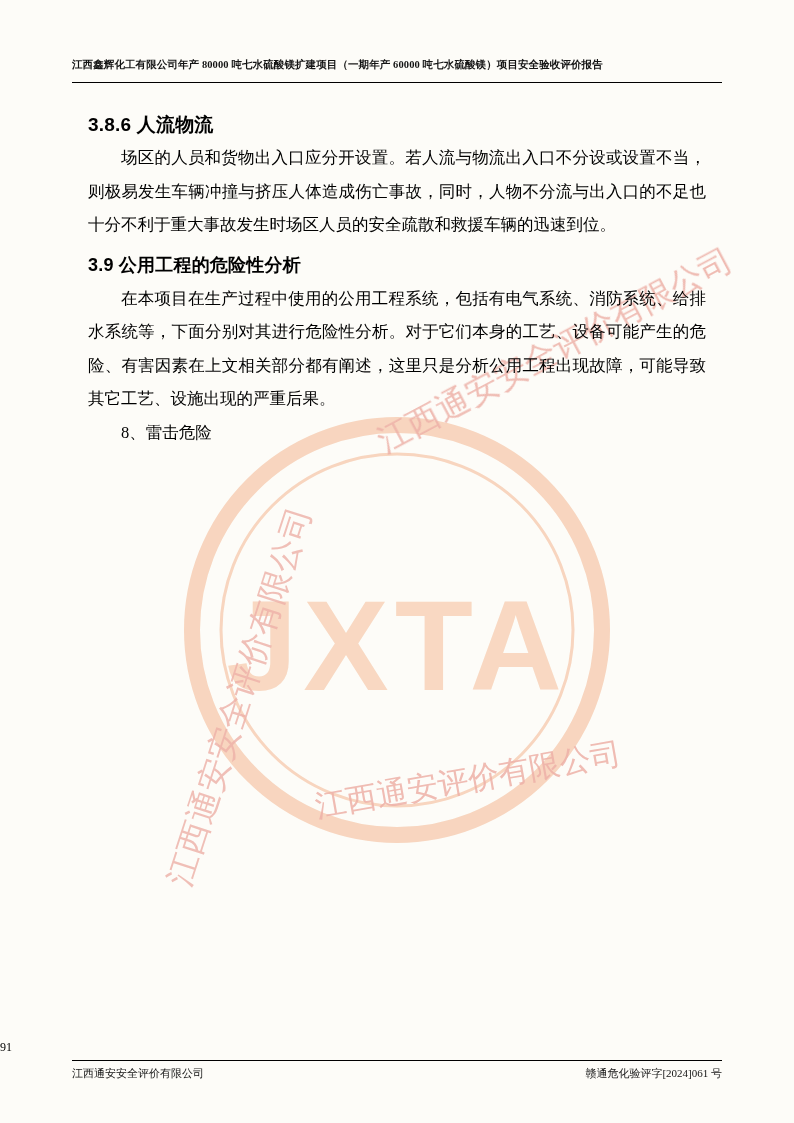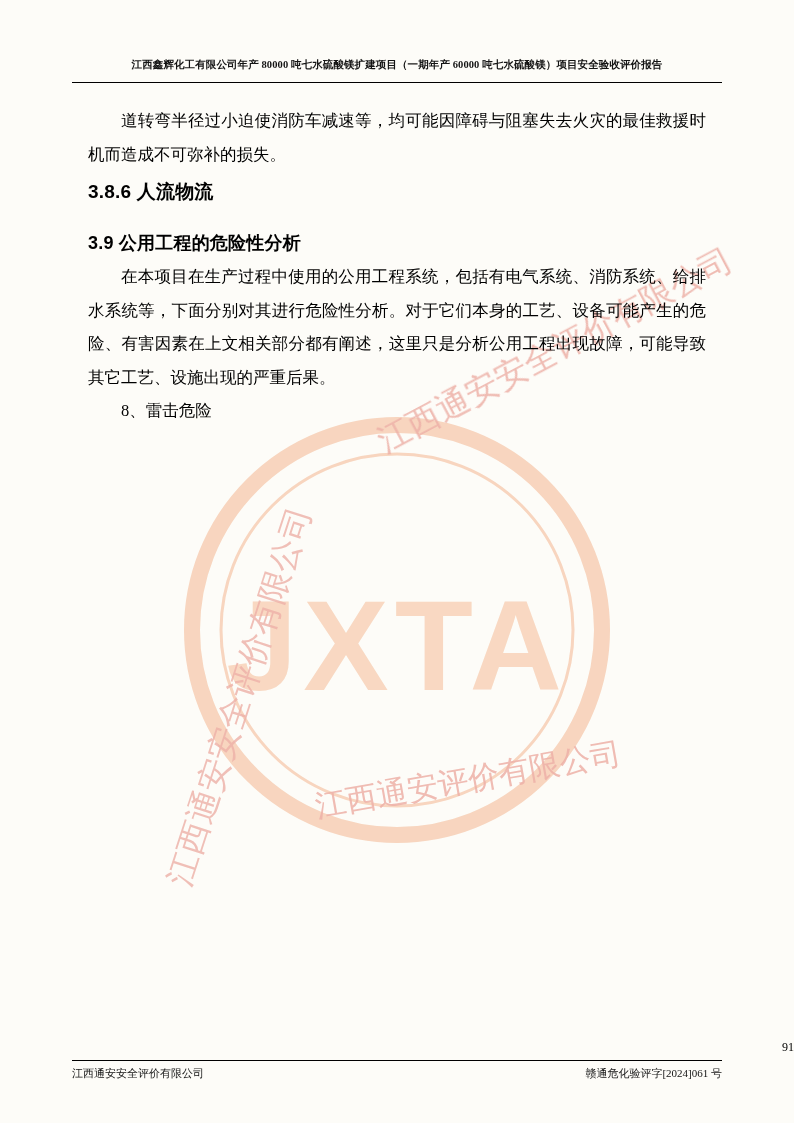--- a/index.html
+++ b/index.html
@@ -30,21 +30,21 @@
     pointer-events: none;
     z-index: 5;
   }
 
   
   .header {
     position: absolute;
     left: 72px;
     right: 72px;
     top: 58px;
-    text-align: center;
+    text-align: left;
     font-size: 10.5px;
     font-family: "Liberation Serif", "DejaVu Serif", serif;
     font-weight: bold;
     letter-spacing: 0.1px;
     color: #141414;
     z-index: 10;
   }
   .header-rule {
     position: absolute;
     left: 72px;
@@ -75,29 +75,29 @@
   h3.sec {
     margin: 4px 0 0 0;
     font-size: 19px;
     line-height: 33px;
     font-family: "Liberation Sans", "DejaVu Sans", sans-serif;
     font-weight: bold;
     letter-spacing: 0.2px;
   }
   h3.sec.big {
     font-size: 18px;
-    margin-top: 19px;
+    margin-top: 7px;
   }
 
   
   .pagenum {
     position: absolute;
     left: 0; right: 0;
     top: 1040px;
-    text-align: right;
+    text-align: left;
     font-size: 12px;
     font-family: "Liberation Serif", "DejaVu Serif", serif;
     z-index: 10;
   }
   .footer-rule {
     position: absolute;
     left: 72px; right: 72px;
     top: 1060px;
     border-bottom: 1.2px solid #000;
     z-index: 10;
@@ -135,26 +135,26 @@
       <text x="250" y="700" text-anchor="middle" font-family="'Liberation Serif', serif" font-size="33" fill="#d84a3a" transform="rotate(-72 250 700)" opacity="0.8">江西通安安全评价有限公司</text>
       <text x="470" y="790" text-anchor="middle" font-family="'Liberation Serif', serif" font-size="31" fill="#d84a3a" transform="rotate(-10 470 790)" opacity="0.85">江西通安评价有限公司</text>
     </g>
   </svg>
 
   <div class="header">江西鑫辉化工有限公司年产 80000 吨七水硫酸镁扩建项目（一期年产 60000 吨七水硫酸镁）项目安全验收评价报告</div>
   <div class="header-rule"></div>
 
   <div class="content">
 
-    <p class="indent">道转弯半径过小迫使消防车减速等，均可能因障碍与阻塞失去火灾的最佳救援时机而造成不可弥补的损失。</p>
 
     <h3 class="sec">
       <span>3.8.6</span>
       <span>人流物流</span>
     </h3>
+    <p class="indent">场区的人员和货物出入口应分开设置。若人流与物流出入口不分设或设置不当，则极易发生车辆冲撞与挤压人体造成伤亡事故，同时，人物不分流与出入口的不足也十分不利于重大事故发生时场区人员的安全疏散和救援车辆的迅速到位。</p>
 
 
     <h3 class="sec big">
       <span>3.9</span>
       <span>公用工程的危险性分析</span>
     </h3>
     <p class="indent">在本项目在生产过程中使用的公用工程系统，包括有电气系统、消防系统、给排水系统等，下面分别对其进行危险性分析。对于它们本身的工艺、设备可能产生的危险、有害因素在上文相关部分都有阐述，这里只是分析公用工程出现故障，可能导致其它工艺、设施出现的严重后果。</p>
 
     <p class="indent">8、雷击危险</p>
 

